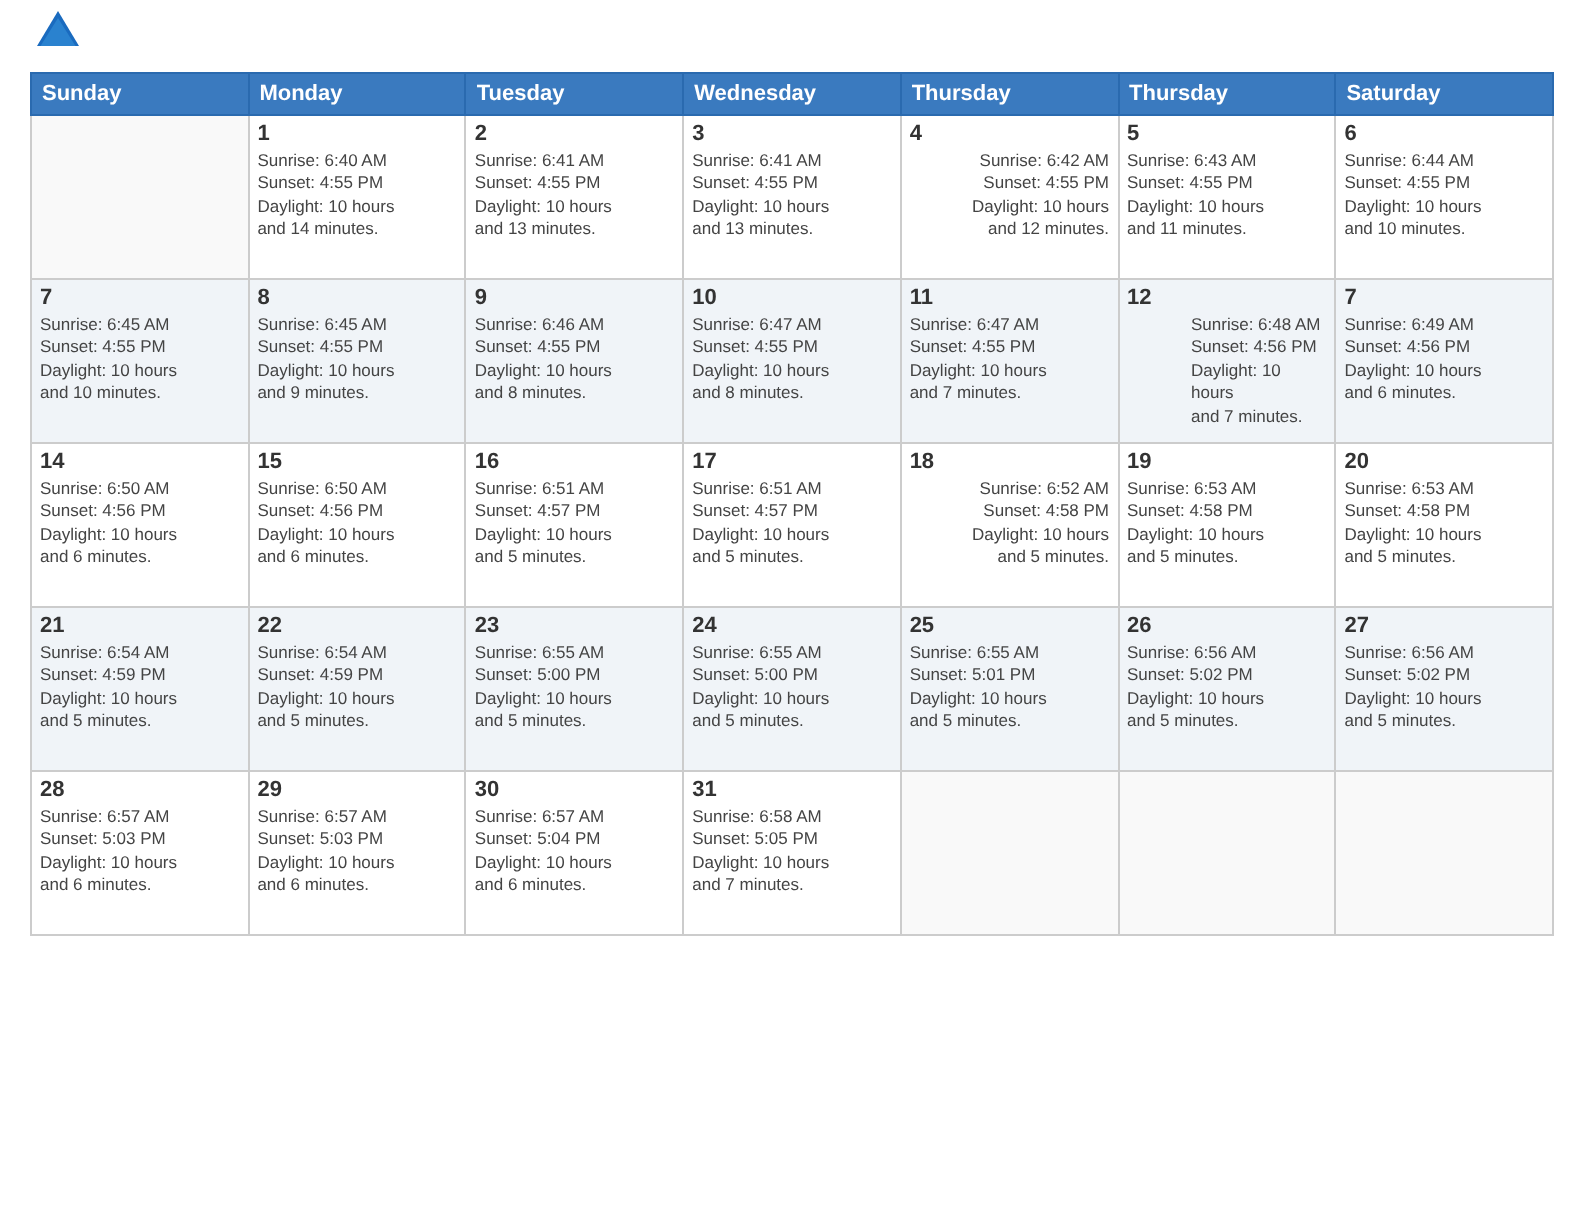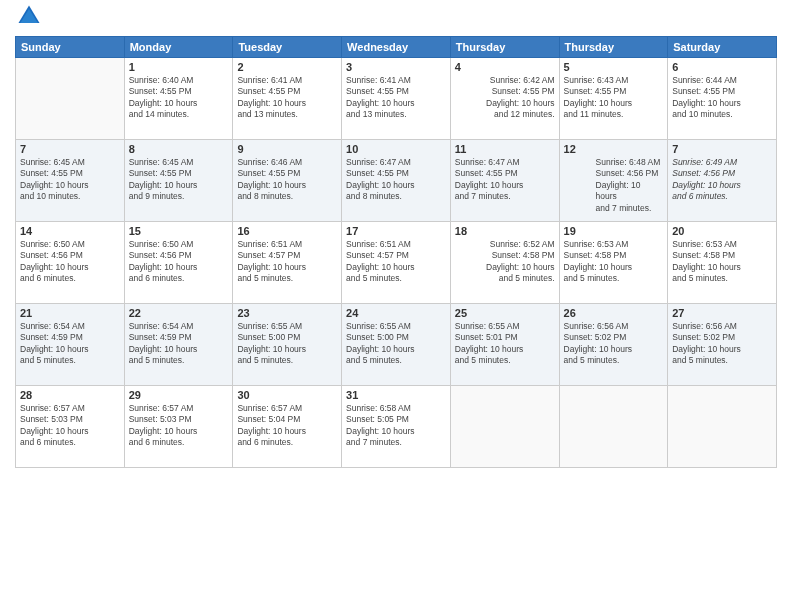--- a/index.html
+++ b/index.html
@@ -217,21 +217,21 @@
           </td>
           <td>
             <span class="day-num">12</span>
             <div class="day-info" style="white-space: pre-line; margin-left: 32px;">Sunrise: 6:48 AM
 Sunset: 4:56 PM
 Daylight: 10 hours
 and 7 minutes.</div>
           </td>
           <td>
             <span class="day-num">7</span>
-            <div class="day-info" style="white-space: pre-line; font-style: italic;">Sunrise: 6:49 AM
+            <div class="day-info" style="white-space: pre-line;">Sunrise: 6:49 AM
 Sunset: 4:56 PM
 Daylight: 10 hours
 and 6 minutes.</div>
           </td>
         </tr>
         <tr>
           <td>
             <span class="day-num">14</span>
             <div class="day-info" style="white-space: pre-line;">Sunrise: 6:50 AM
 Sunset: 4:56 PM

